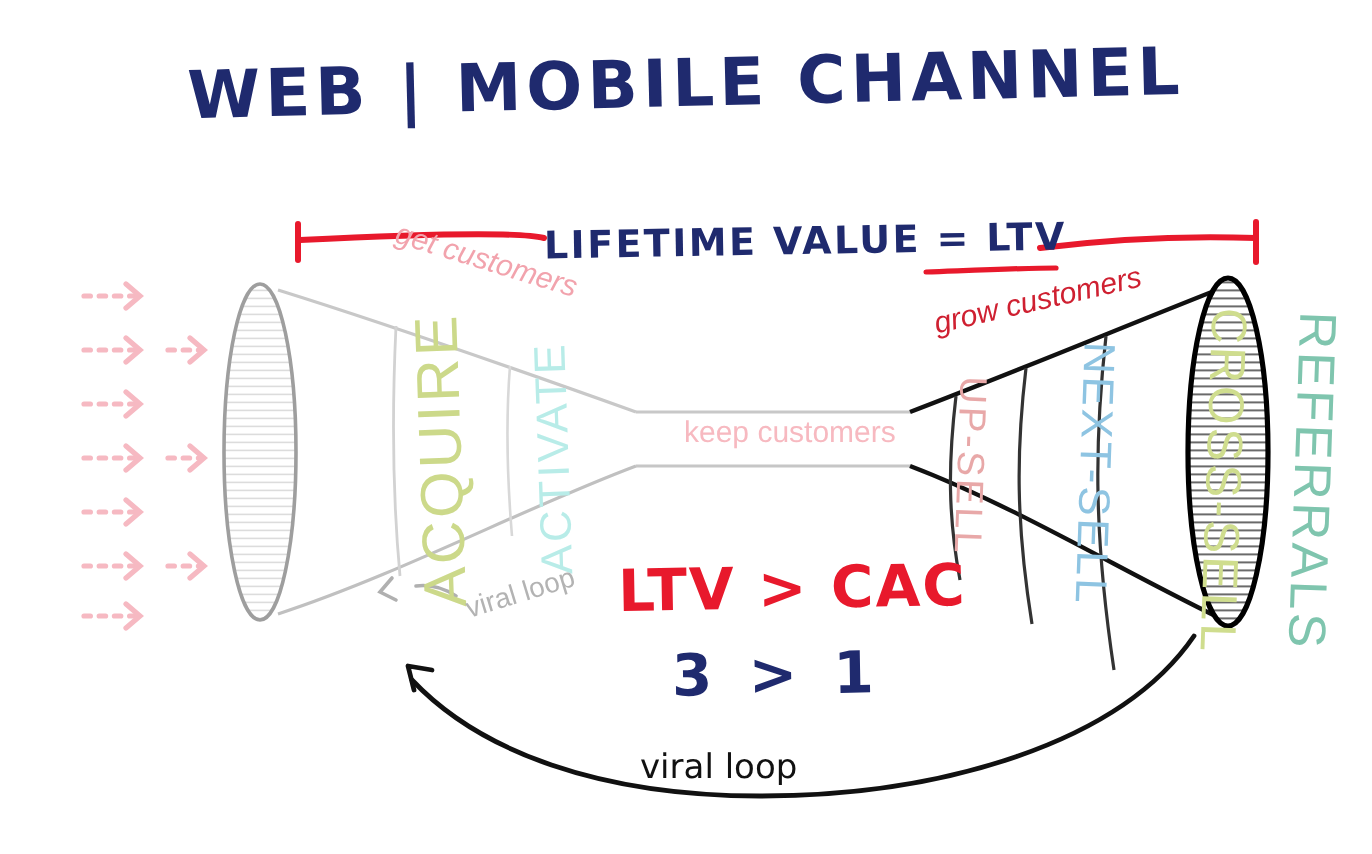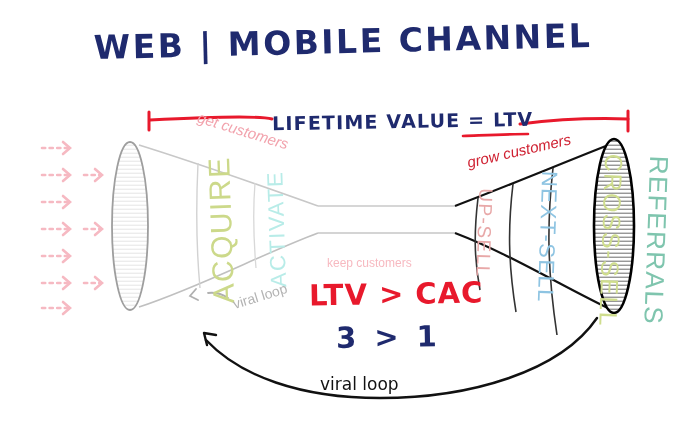--- a/index.html
+++ b/index.html
@@ -116,25 +116,24 @@
   #lab-referrals {
     left: 571px;
     top: 225px;
     font-size: 26px;
     color: #7fc5ae;
     transform: rotate(90deg) rotate(2deg);
   }
 
   
   #keep-customers {
-    left: 327px;
+    left: 342px;
     top: 208px;
-    font-size: 12px;
+    font-size: 15px;
     color: #f7b9c0;
-    margin-top: 48px;
   }
 
   
   #viral-small {
     left: 232px;
     top: 288px;
     font-size: 14px;
     color: #b3b3b3;
     transform: rotate(-17deg);
   }

